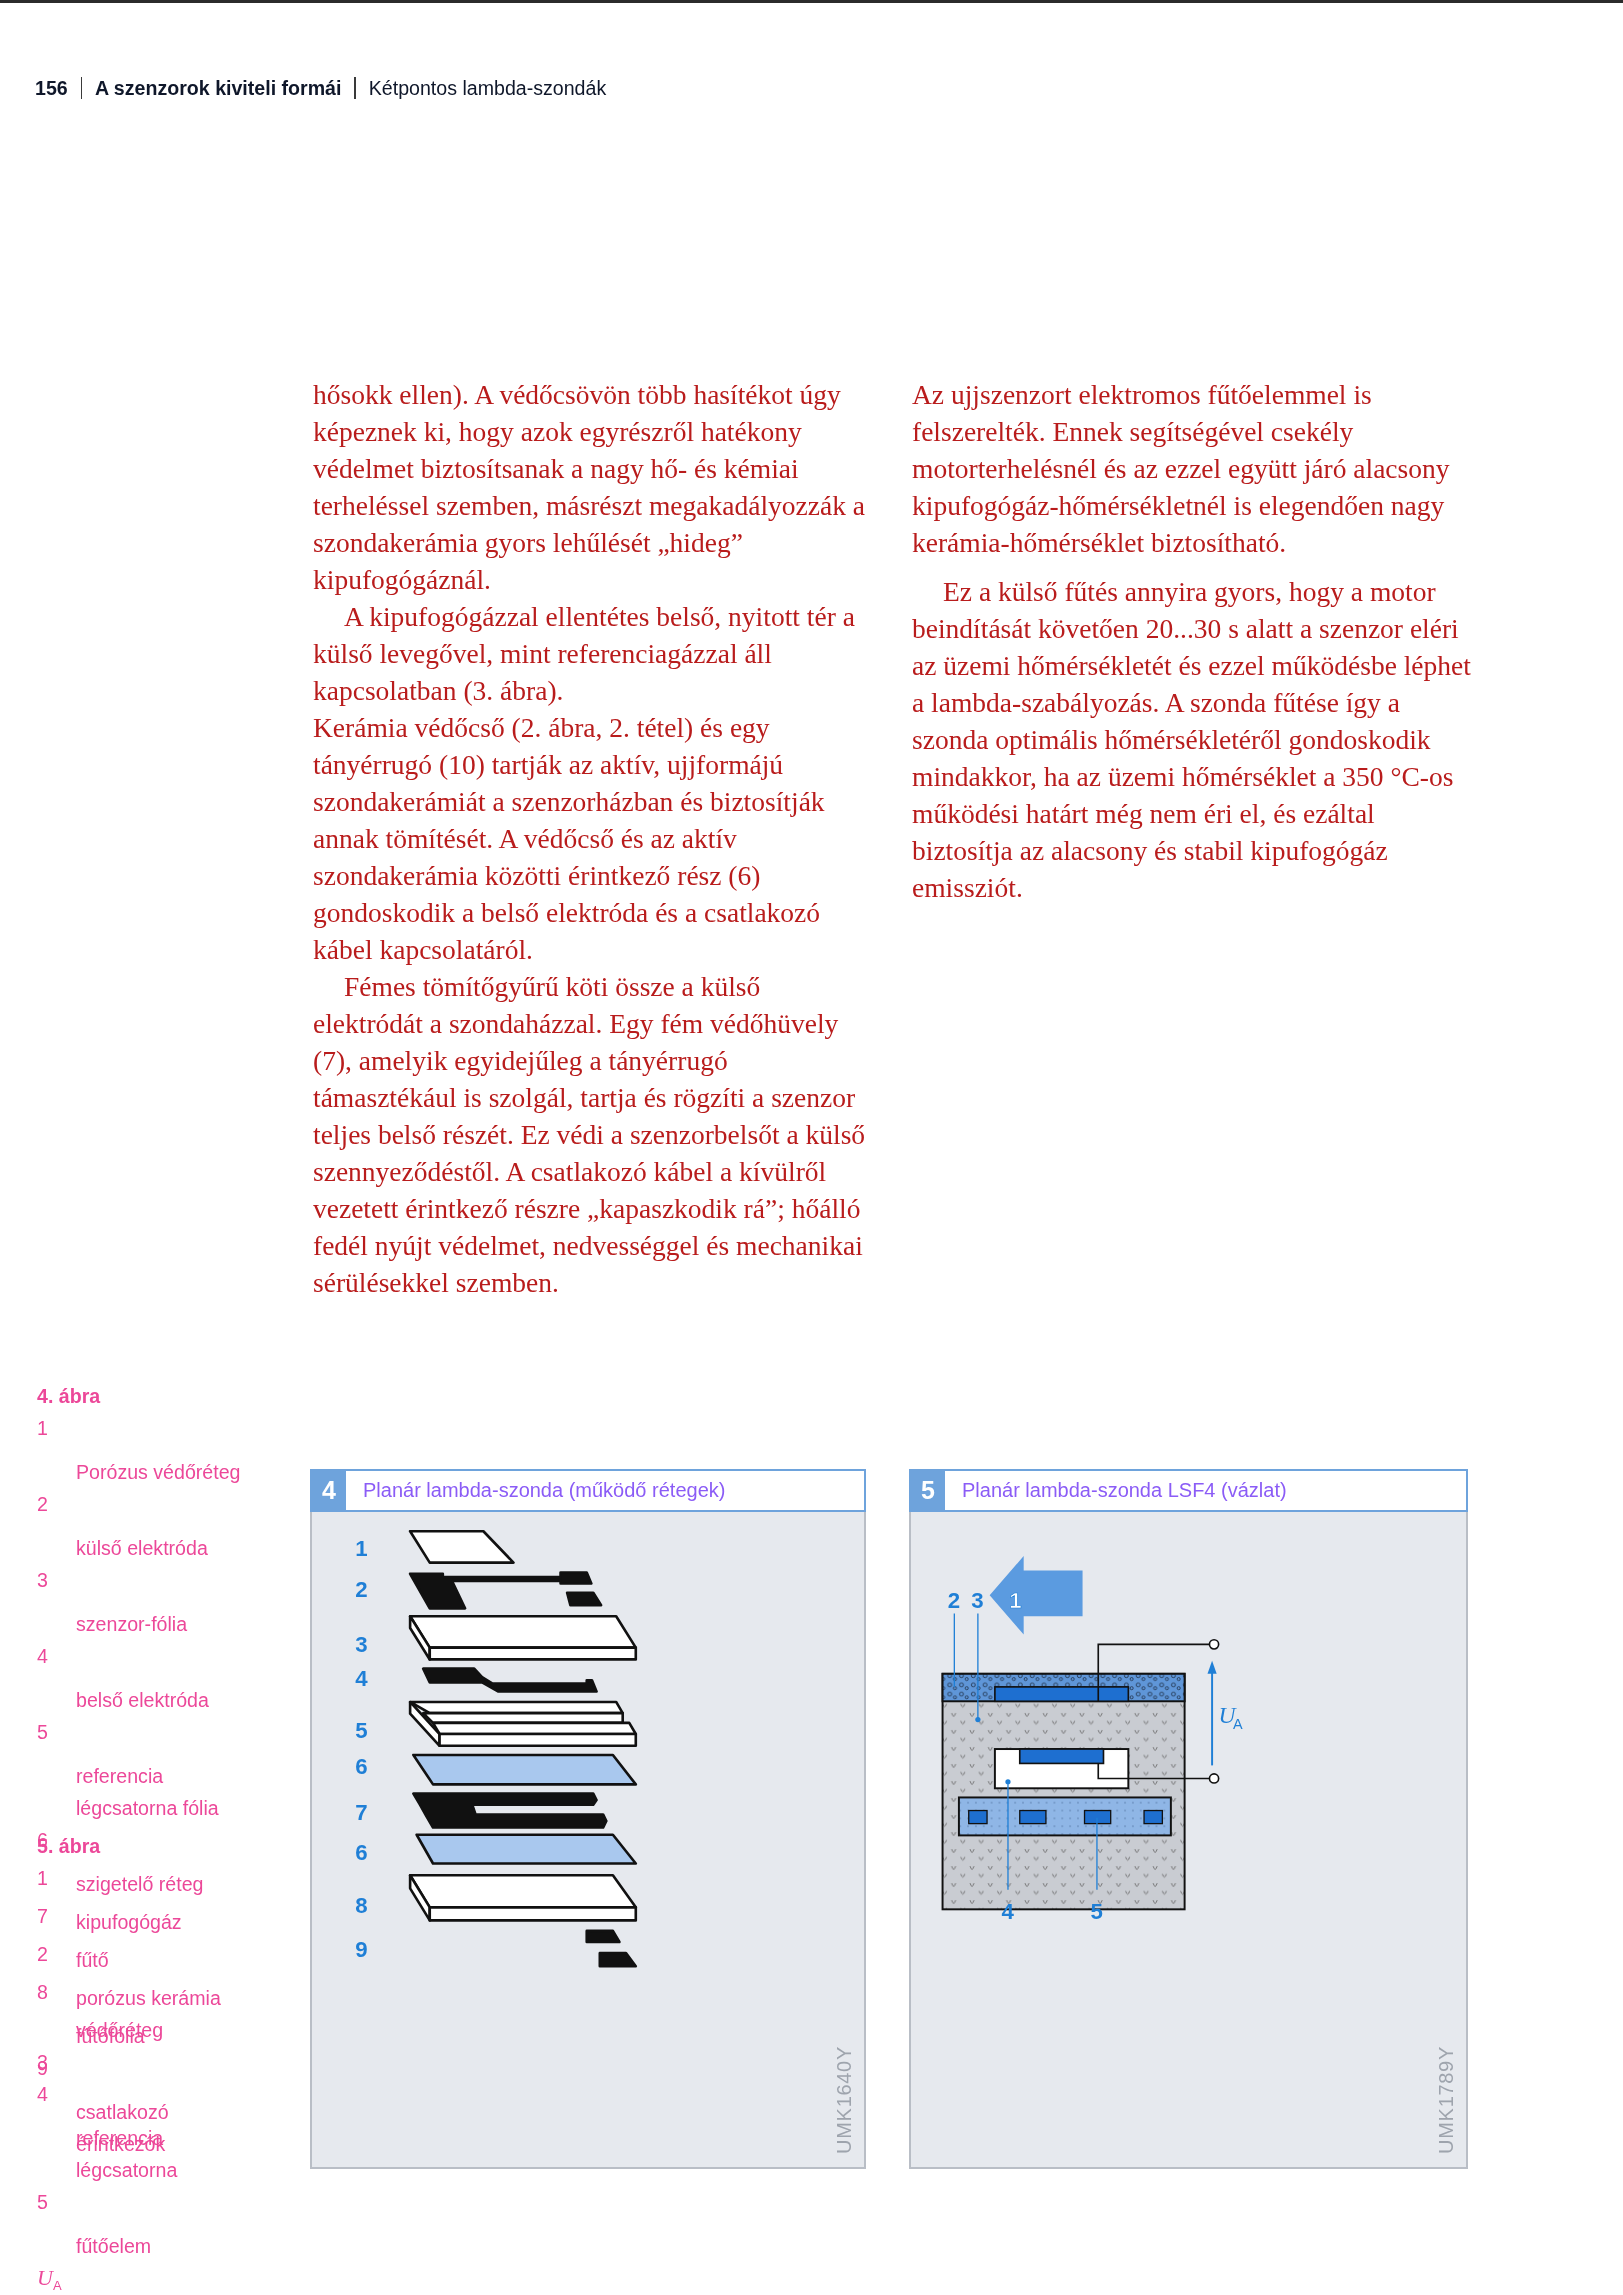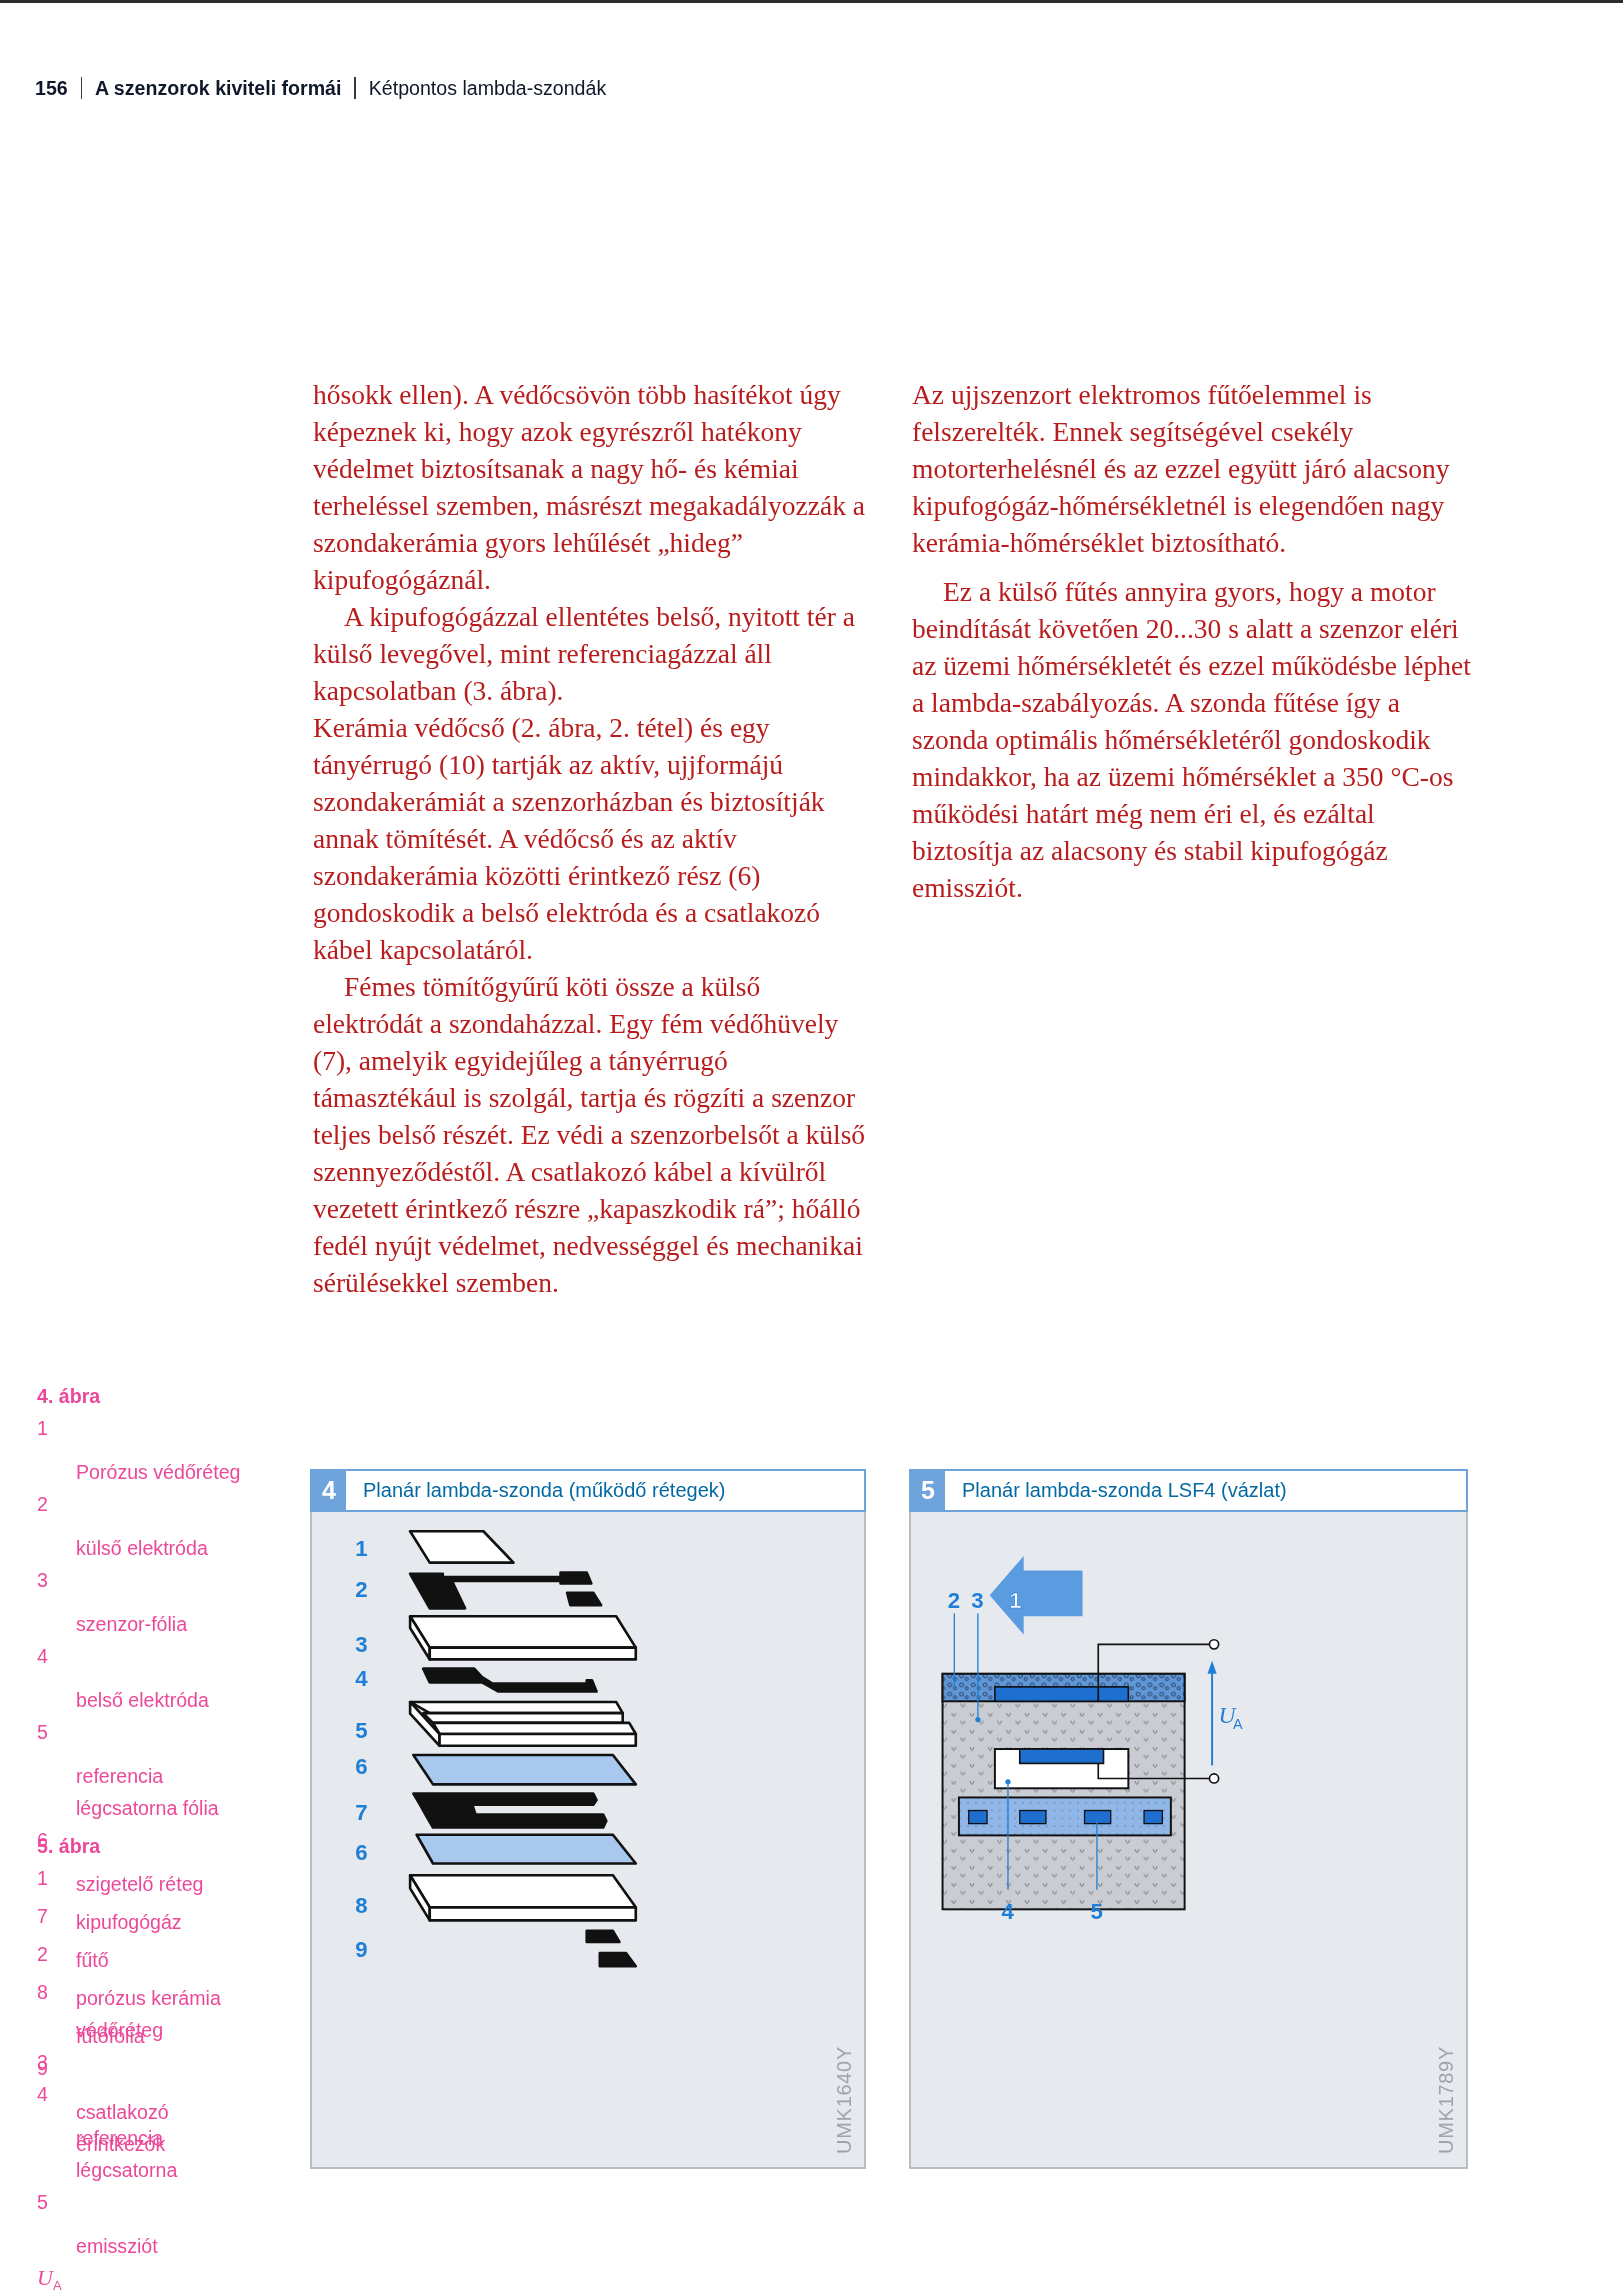--- a/index.html
+++ b/index.html
@@ -23,21 +23,21 @@
   .legend .num i { font-family: "Liberation Serif", serif; font-size: 22px; }
   .legend .num sub { font-size: 13px; }
   .legend .txt { flex: 1; margin-top: 44px; }
   .leg4 { top: 1380px; }
   .leg5 { top: 1830px; }
   .fig { position: absolute; background: #e6e9ee; border: 2px solid #b9bec6; box-sizing: border-box; }
   .fig4 { left: 310px; top: 1469px; width: 556px; height: 700px; }
   .fig5 { left: 909px; top: 1469px; width: 559px; height: 700px; }
   .fig .hdr { position: absolute; left: -2px; top: -2px; right: -2px; height: 43px; background: #ffffff; border: 2.6px solid #6ea3dc; box-sizing: border-box; display: flex; align-items: center; }
   .fig .hdr .badge { width: 34px; height: 100%; background: #6ea3dc; color: #ffffff; font-family: "Liberation Sans", sans-serif; font-weight: bold; font-size: 25px; display: flex; align-items: center; justify-content: center; flex: none; }
-  .fig .hdr .cap { padding-left: 17px; font-family: "Liberation Sans", sans-serif; font-size: 20px; color: #0369a1; white-space: nowrap; }
+  .fig .hdr .cap { padding-left: 17px; font-family: "Liberation Sans", sans-serif; font-size: 20px; color: #8b5cf6; white-space: nowrap; }
   .fig svg { position: absolute; left: 0; top: 0; }
   .fig .code { position: absolute; right: 7.9px; bottom: 13px; writing-mode: vertical-rl; transform: rotate(180deg); font-family: "Liberation Sans", sans-serif; font-size: 20px; color: #9ea4ad; letter-spacing: 0.7px; }
 </style>
 </head>
 <body>
 
 <div class="topbar"></div>
 
 <div class="running-head">
   <span class="pg">156</span><span class="sep"></span><span class="chap">A szenzorok kiviteli formái</span><span class="sep"></span><span>Kétpontos lambda-szondák</span>
@@ -107,21 +107,21 @@
     </div>
   <div class="row" style="width:223px">
       <span class="num">3</span>
     </div>
   <div class="row" style="width:196px">
       <span class="num">4</span>
       <span class="txt">referencia légcsatorna</span>
     </div>
   <div class="row">
       <span class="num">5</span>
-      <span class="txt">emissziót</span>
+      <span class="txt">fűtőelem</span>
     </div>
   <div class="row">
       <span class="num"><i>U</i><sub>A</sub></span>
       <span class="txt">kimeneti feszültség</span>
     </div>
 </div>
 
 <div class="fig fig4">
   <svg width="556" height="700" viewBox="0 0 850 1070">
     <g stroke="#111" stroke-width="4" stroke-linejoin="round">

